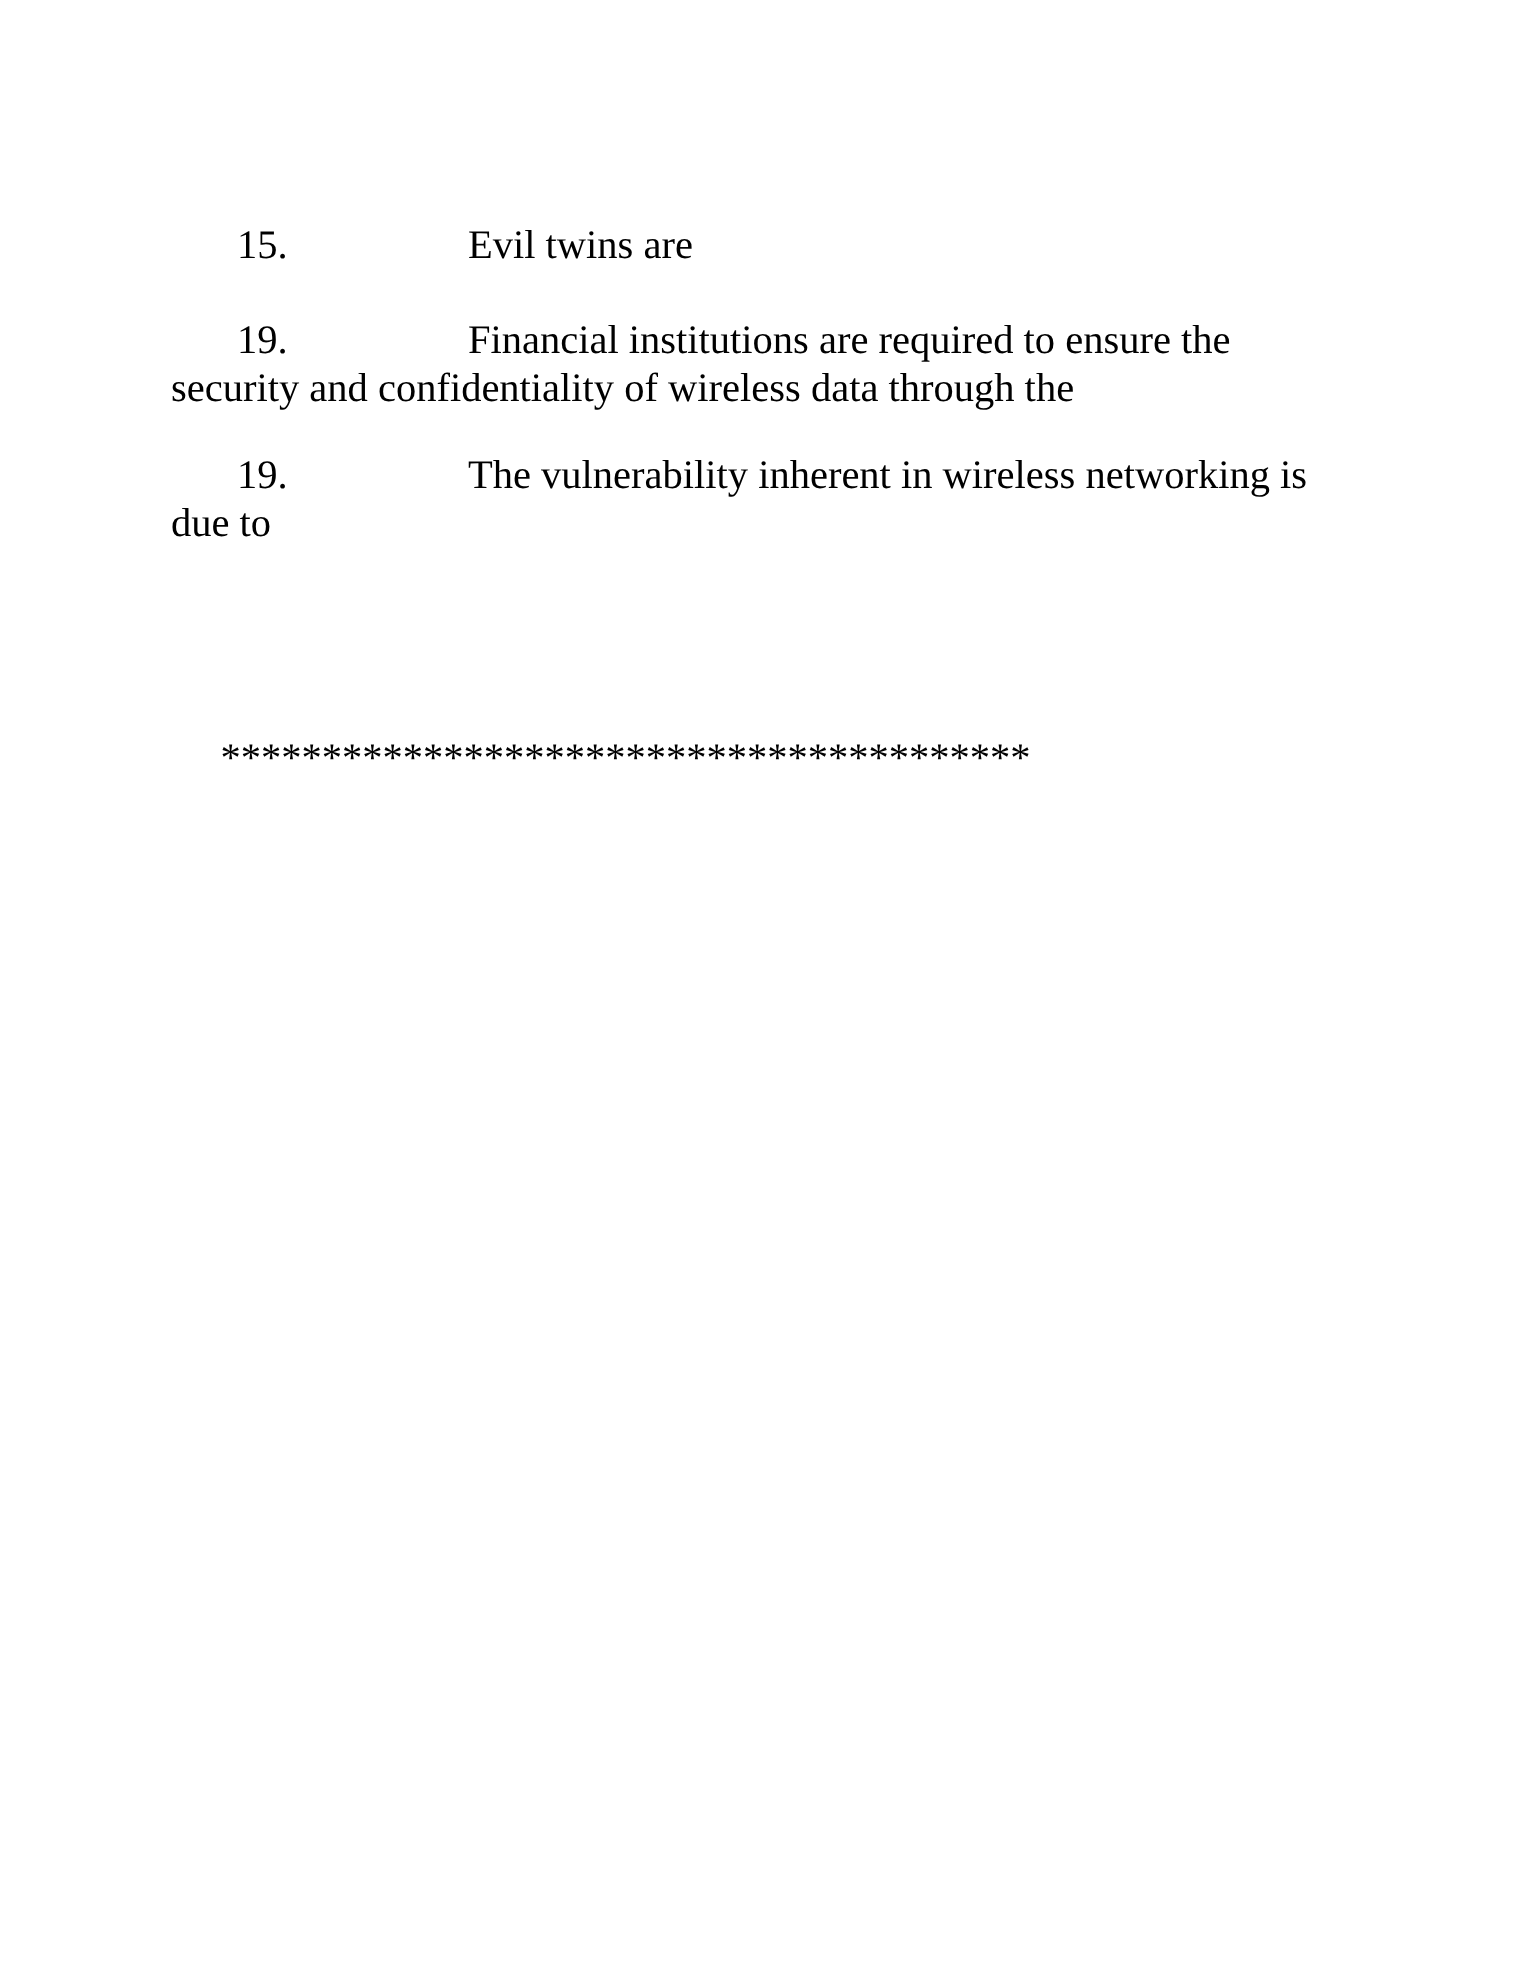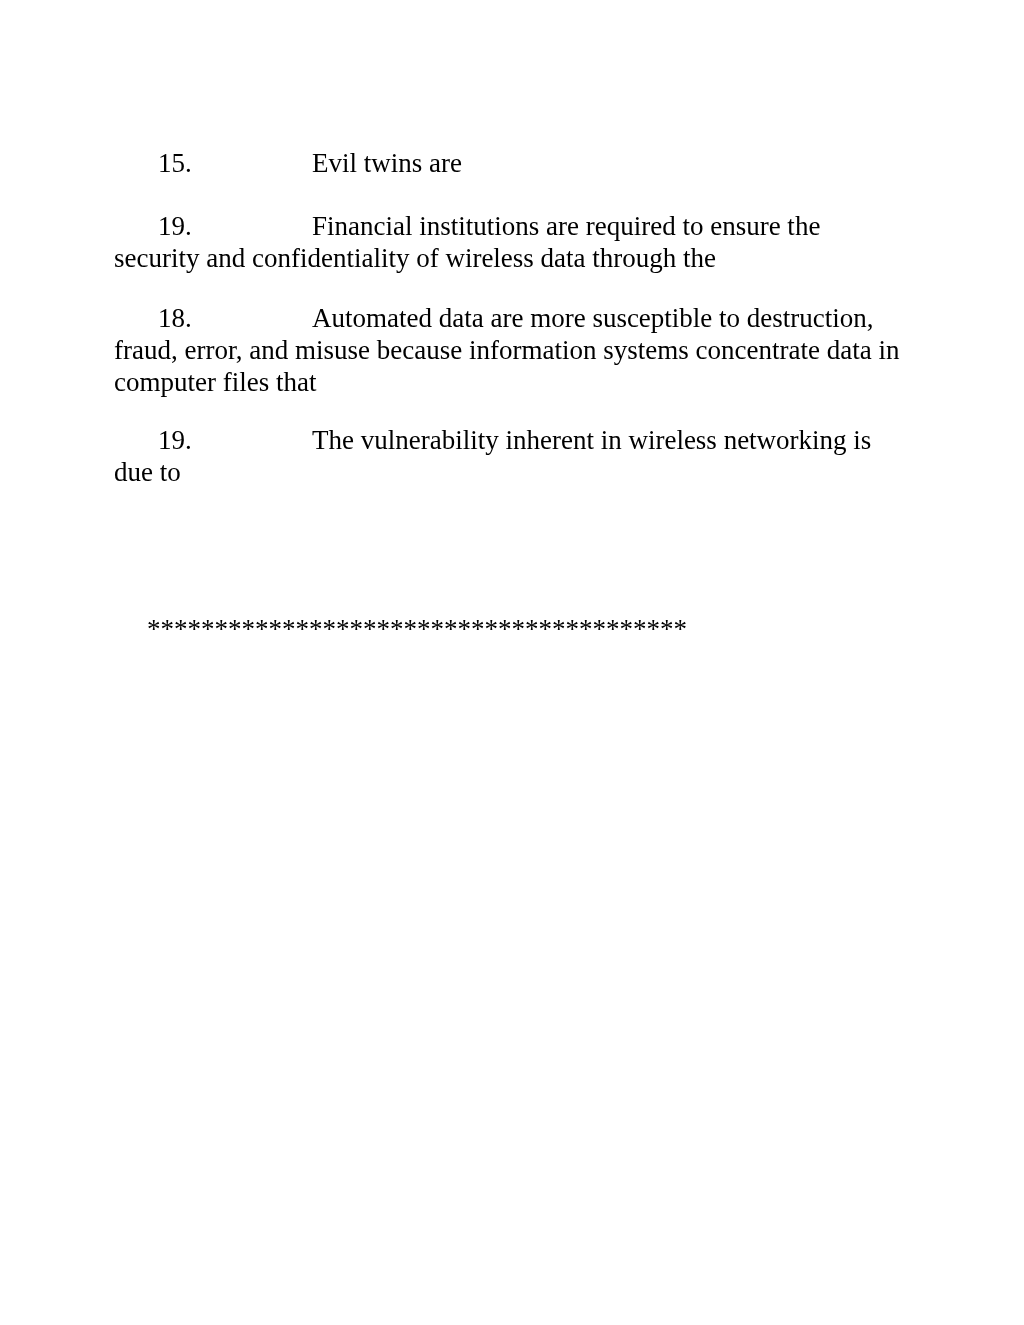--- a/index.html
+++ b/index.html
@@ -53,23 +53,20 @@
 
 
 
 
   <p class="item q4"><span class="num">15.</span><span class="text">Evil twins are</span></p>
 
 
   <p class="item q6"><span class="num">19.</span><span class="text">Financial institutions are required to ensure the
 security and confidentiality of wireless data through the</span></p>
 
-  <p class="item q7"><span class="num">18.</span><span class="text">Automated data are more susceptible to destruction,
-fraud, error, and misuse because information systems concentrate data in
-computer files that</span></p>
 
   <p class="item q8"><span class="num">19.</span><span class="text">The vulnerability inherent in wireless networking is
 due to</span></p>
 
 
   <p class="separator">****************************************</p>
 
 </div>
 
 </body></html>

